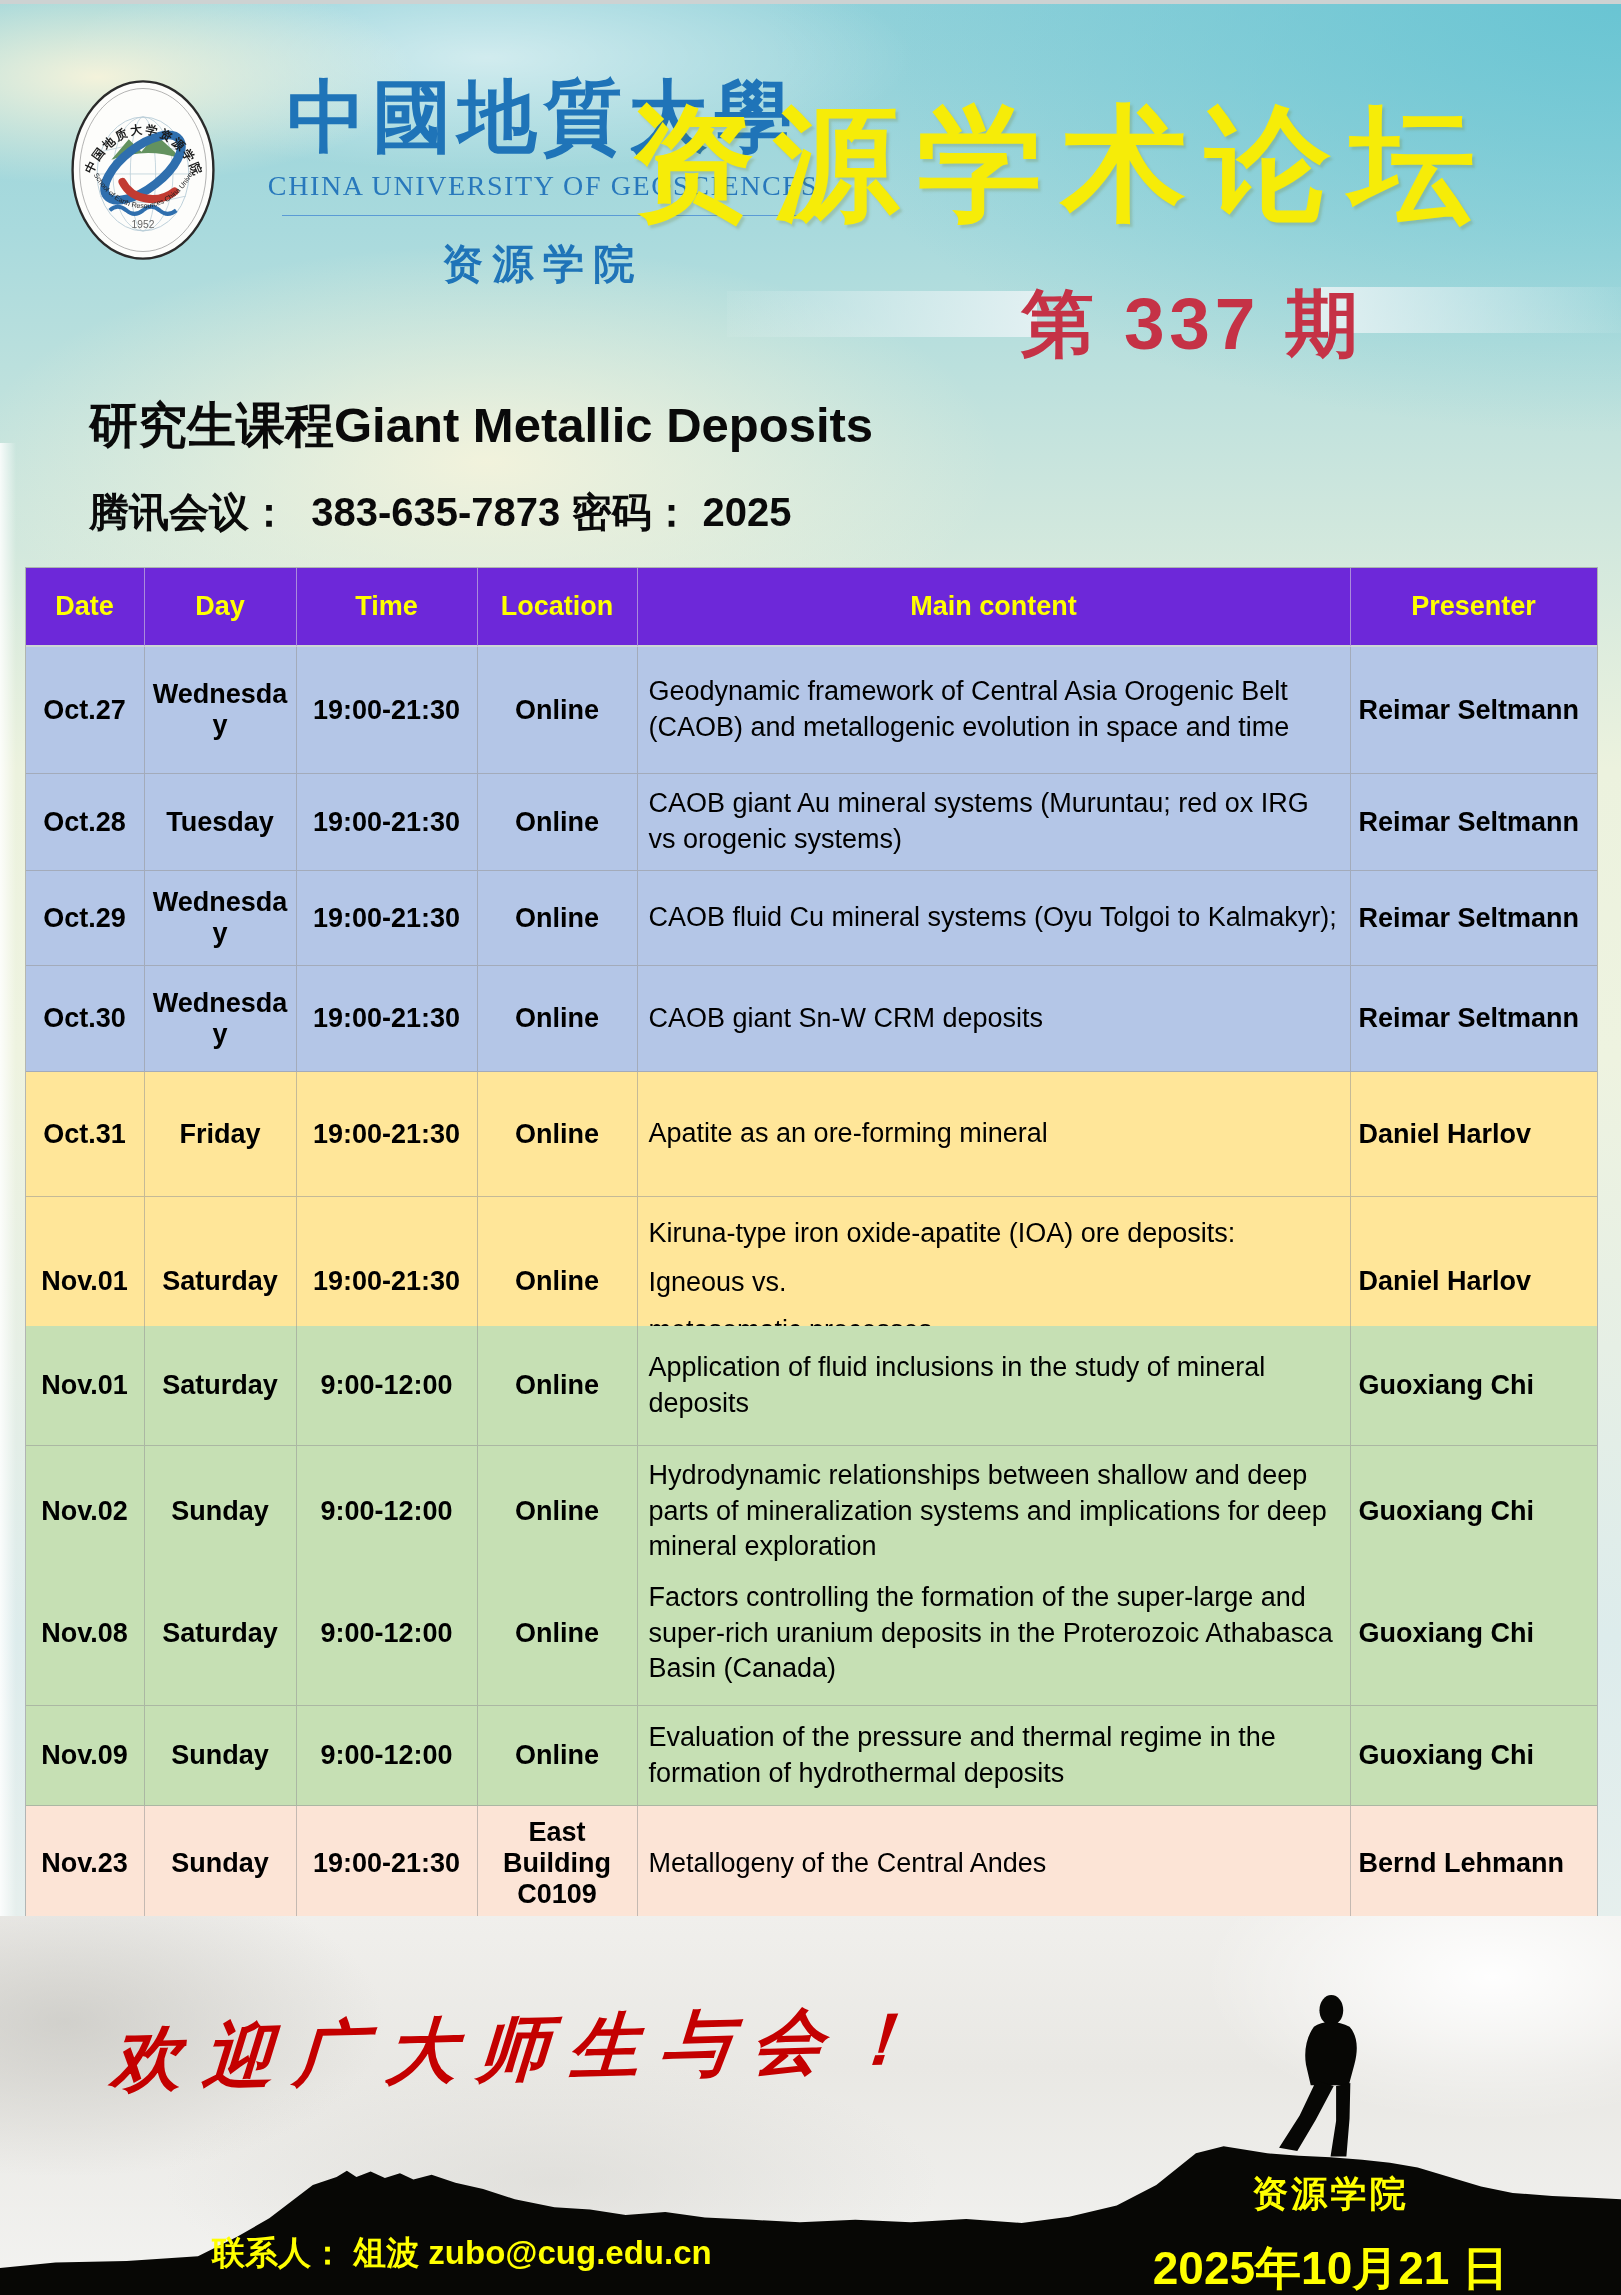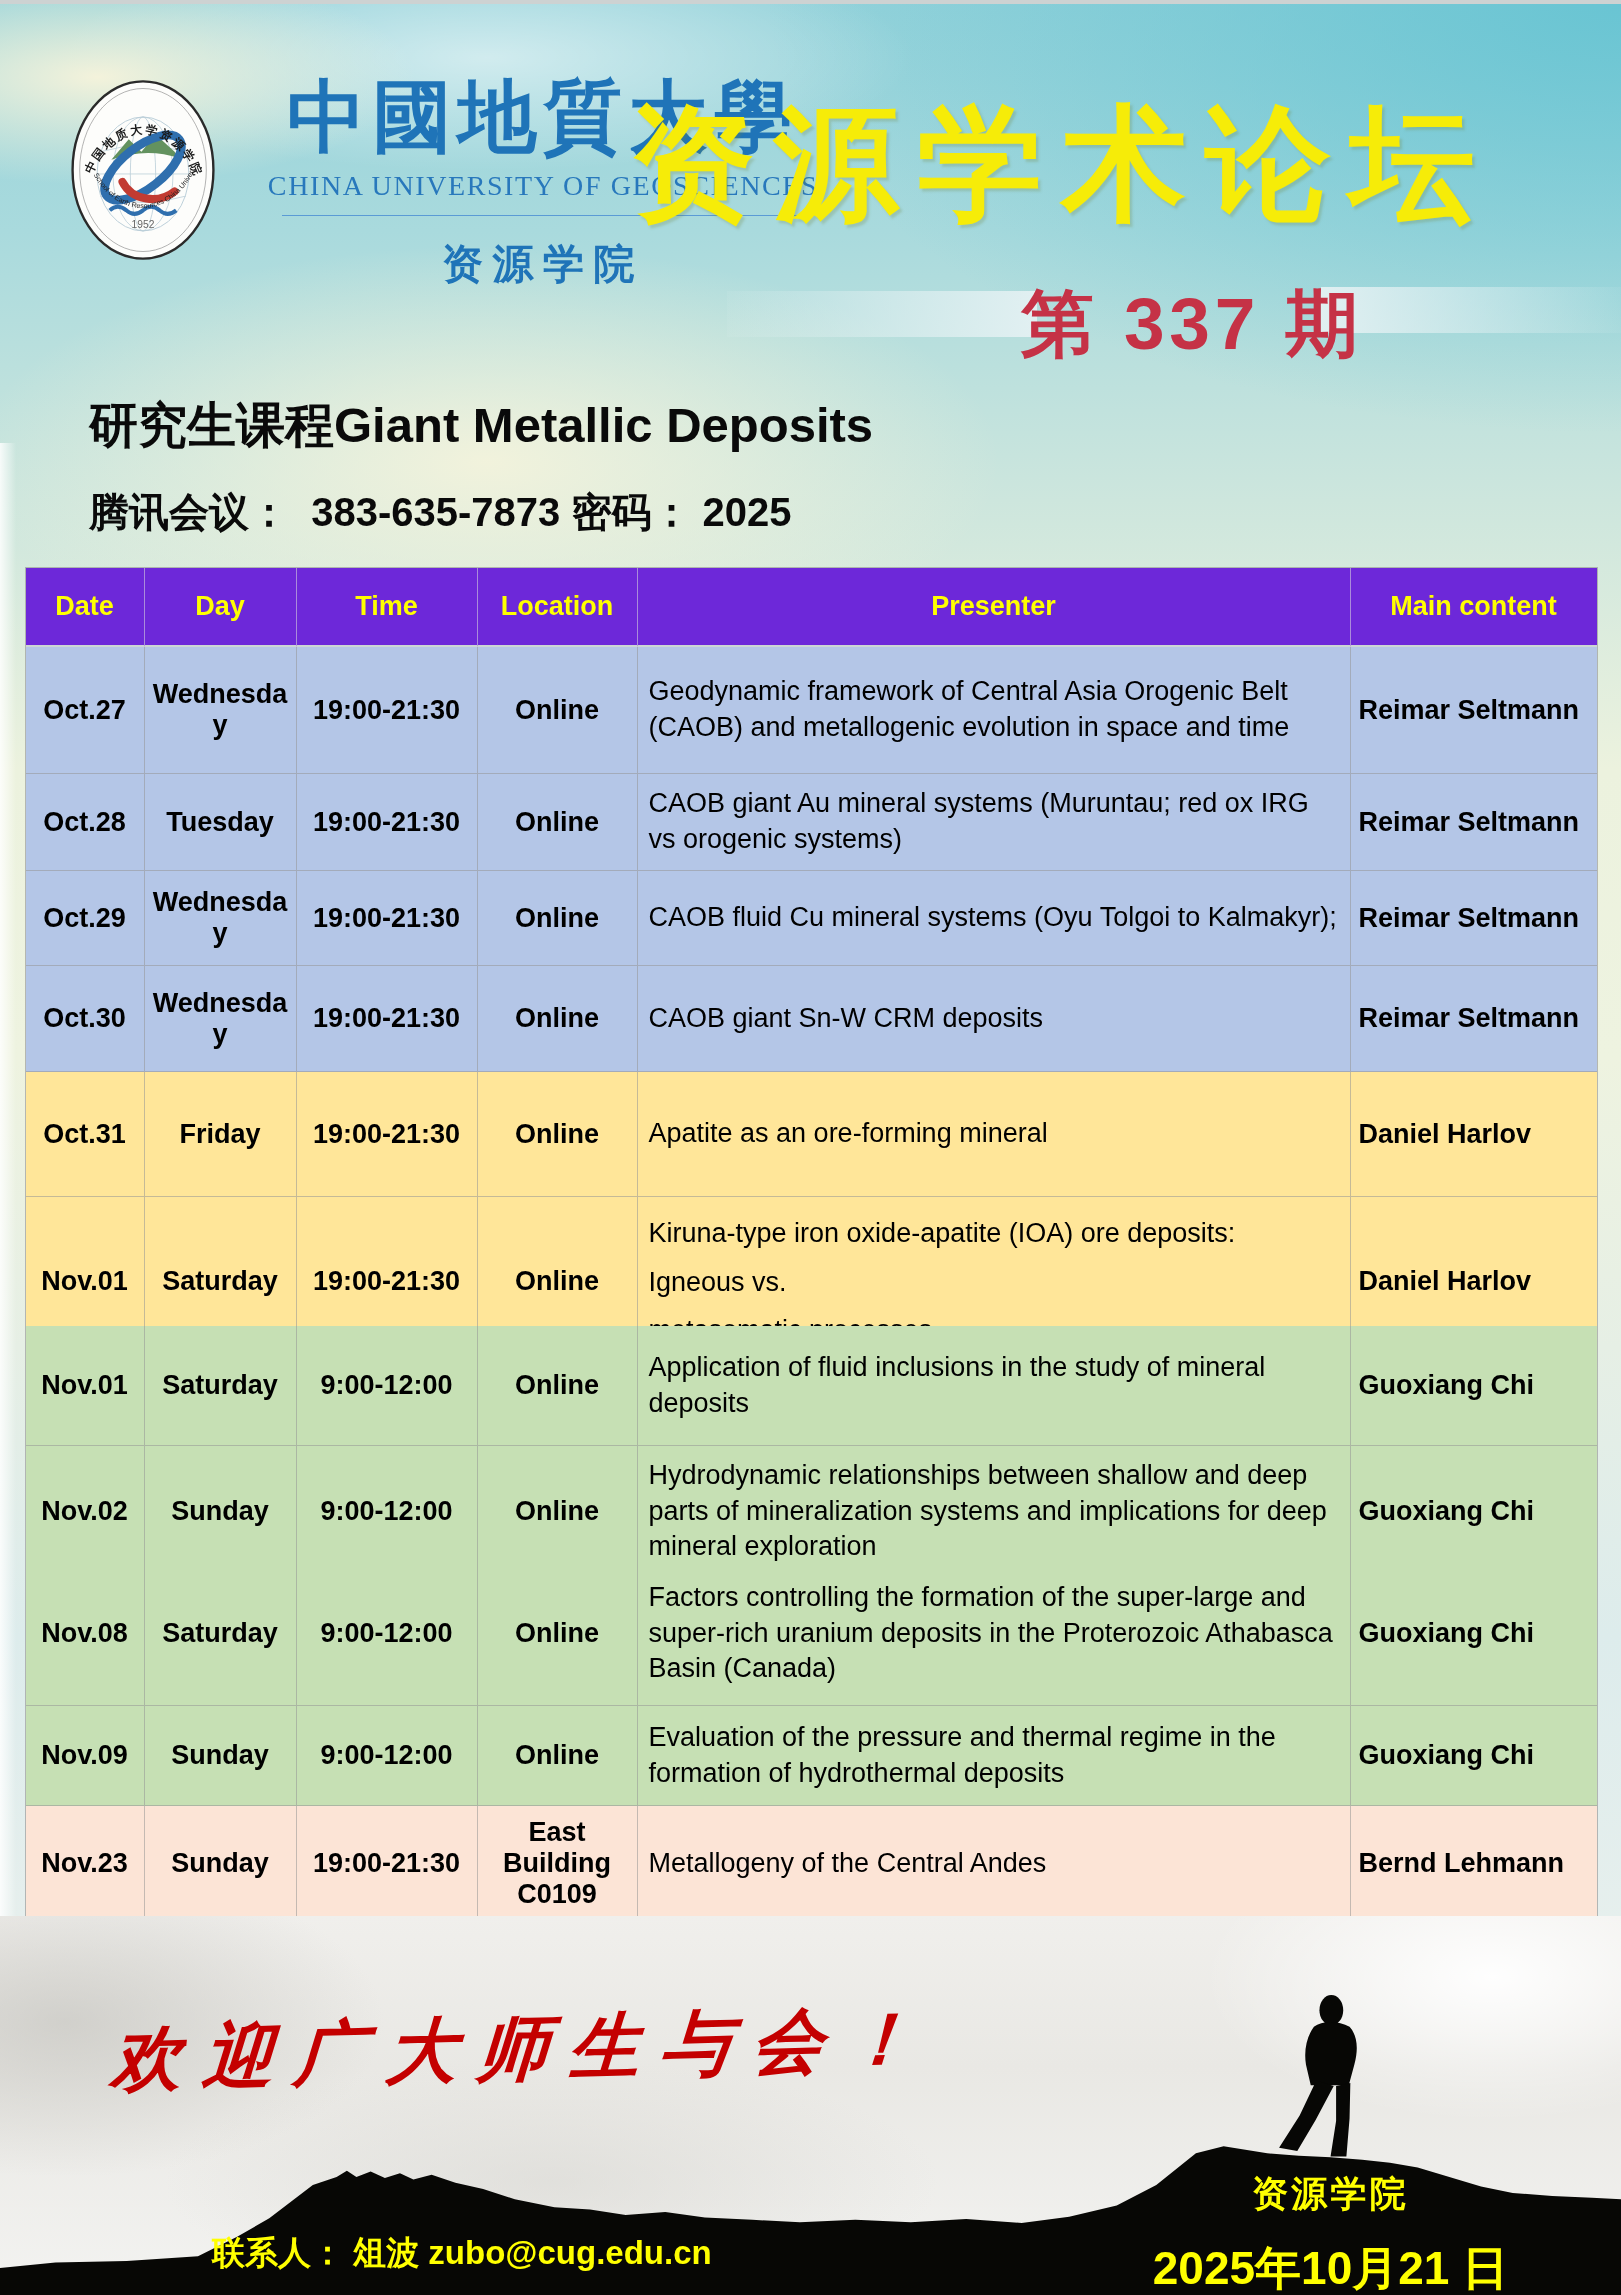--- a/index.html
+++ b/index.html
@@ -132,22 +132,22 @@
 
   <div class="course-title">研究生课程Giant Metallic Deposits</div>
   <div class="meeting-line">腾讯会议：  383-635-7873 密码： 2025</div>
 
   <div class="sched">
     <div class="trow thead" style="height:79px">
       <div>Date</div>
       <div>Day</div>
       <div>Time</div>
       <div>Location</div>
+      <div>Main content</div>
       <div>Presenter</div>
-      <div>Main content</div>
     </div>
 
     <div class="trow row-blue" style="height:127px">
       <div class="c-date">Oct.27</div>
       <div class="c-day">Wednesday</div>
       <div class="c-time">19:00-21:30</div>
       <div class="c-loc">Online</div>
       <div class="c-content">Geodynamic framework of Central Asia Orogenic Belt (CAOB) and metallogenic evolution in space and time</div>
       <div class="c-presenter">Reimar Seltmann</div>
     </div>

